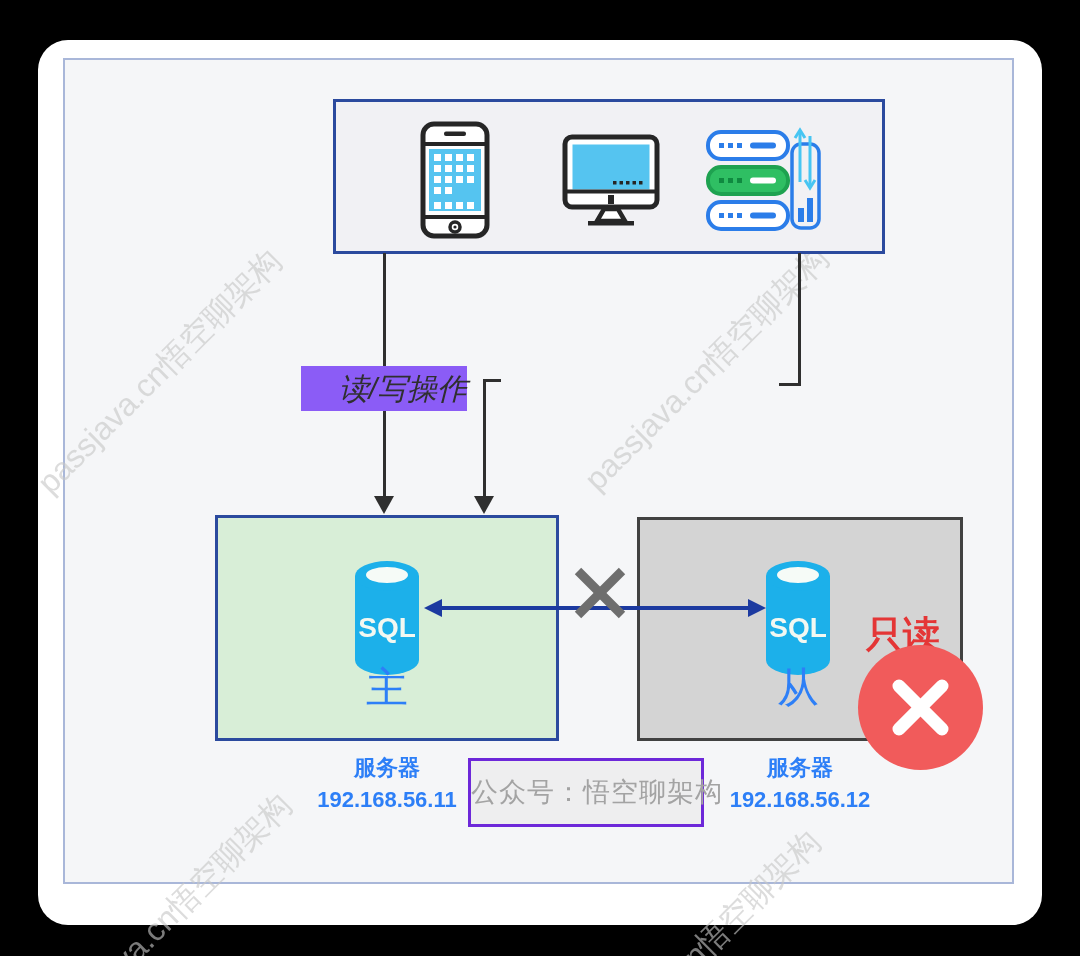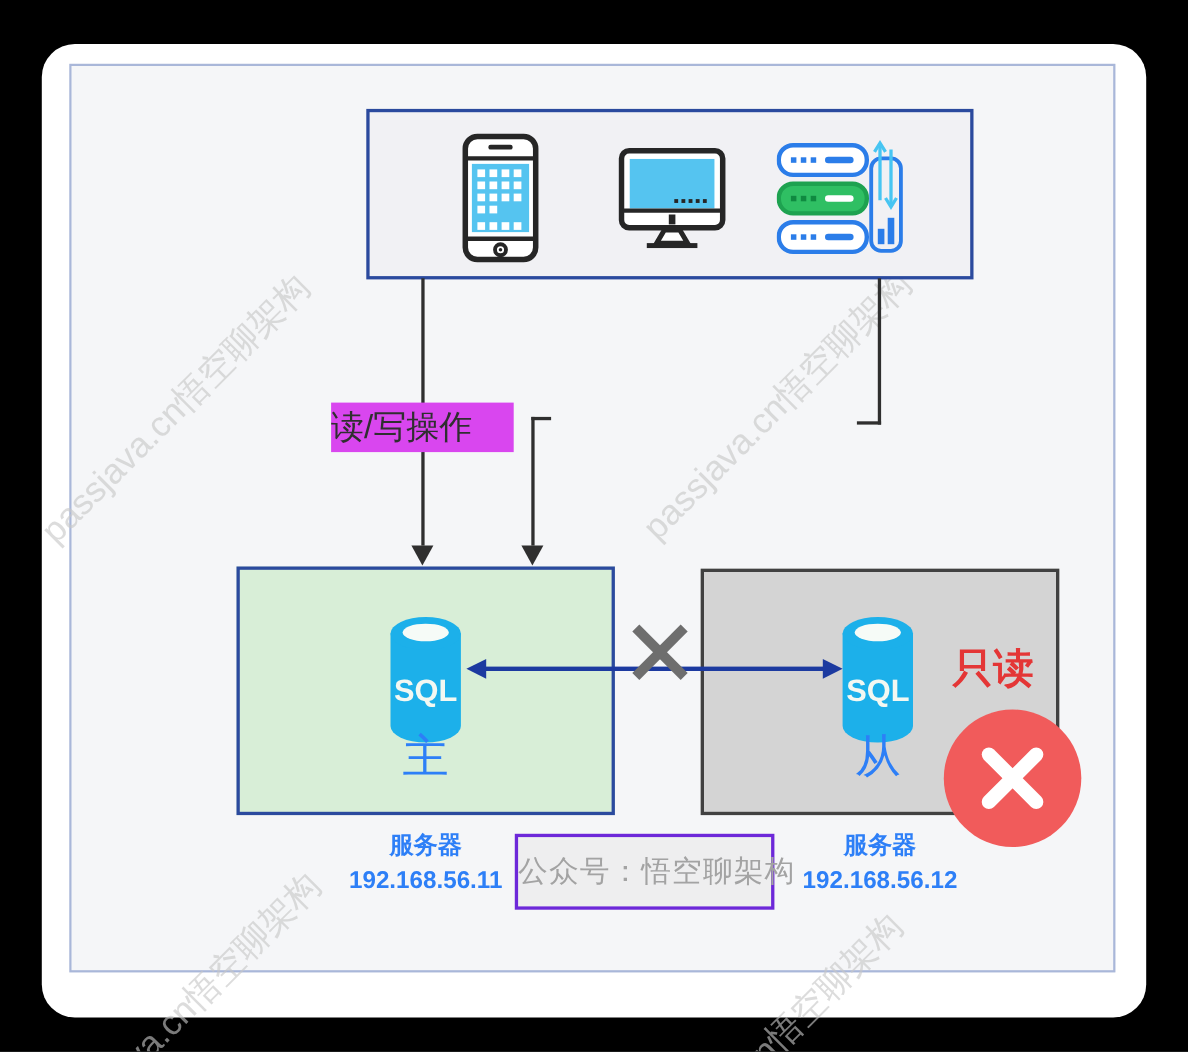--- a/index.html
+++ b/index.html
@@ -21,32 +21,32 @@
   .section-label { font-size:36px; color:#353535; text-align:center; width:180px; }
 
   .client-box { left:333px; top:99px; width:552px; height:155px;
                 border:3px solid #2b4a9e; background:#f1f1f4; }
 
   .vline { background:#2f2f2f; width:3px; }
   .hline { background:#2f2f2f; height:3px; }
   .arrow-down { width:0; height:0; border-left:10px solid transparent;
                 border-right:10px solid transparent; border-top:18px solid #2f2f2f; }
 
-  .edge-label { background:#d946ef; color:#2f2f2f; font-size:30px; text-align:left;
-                line-height:45px; height:45px; z-index:11; white-space:nowrap; }
+  .edge-label { background:#8b5cf6; color:#2f2f2f; font-size:30px; text-align:right;
+                line-height:45px; height:45px; z-index:11; white-space:nowrap;font-style:italic; }
 
   .master-box { left:215px; top:515px; width:344px; height:226px;
                 border:3px solid #2b4a9e; background:#d8eed7; }
   .slave-box  { left:637px; top:517px; width:326px; height:224px;
                 border:3px solid #414141; background:#d4d4d4; }
 
   .role { width:140px; text-align:center; font-size:42px; font-weight:500;
           color:#2d7ff7; line-height:46px; }
   .readonly { width:110px; text-align:center; font-size:37px; font-weight:600;
-              color:#e43636; line-height:42px; }
+              color:#e43636; line-height:42px;margin-top:27px; }
 
   .rep-line { left:432px; top:606px; width:326px; height:4px; background:#1c3aa0; }
   .rep-head-l { left:424px; top:599px; width:0; height:0; border-top:9px solid transparent;
                 border-bottom:9px solid transparent; border-right:18px solid #1c3aa0; }
   .rep-head-r { left:748px; top:599px; width:0; height:0; border-top:9px solid transparent;
                 border-bottom:9px solid transparent; border-left:18px solid #1c3aa0; }
 
   .caption { text-align:center; color:#2d7ff7; font-weight:600; font-size:22px; line-height:32px; }
 
   .promo-box { left:468px; top:758px; width:236px; height:69px; border:3px solid #6d28d9;

